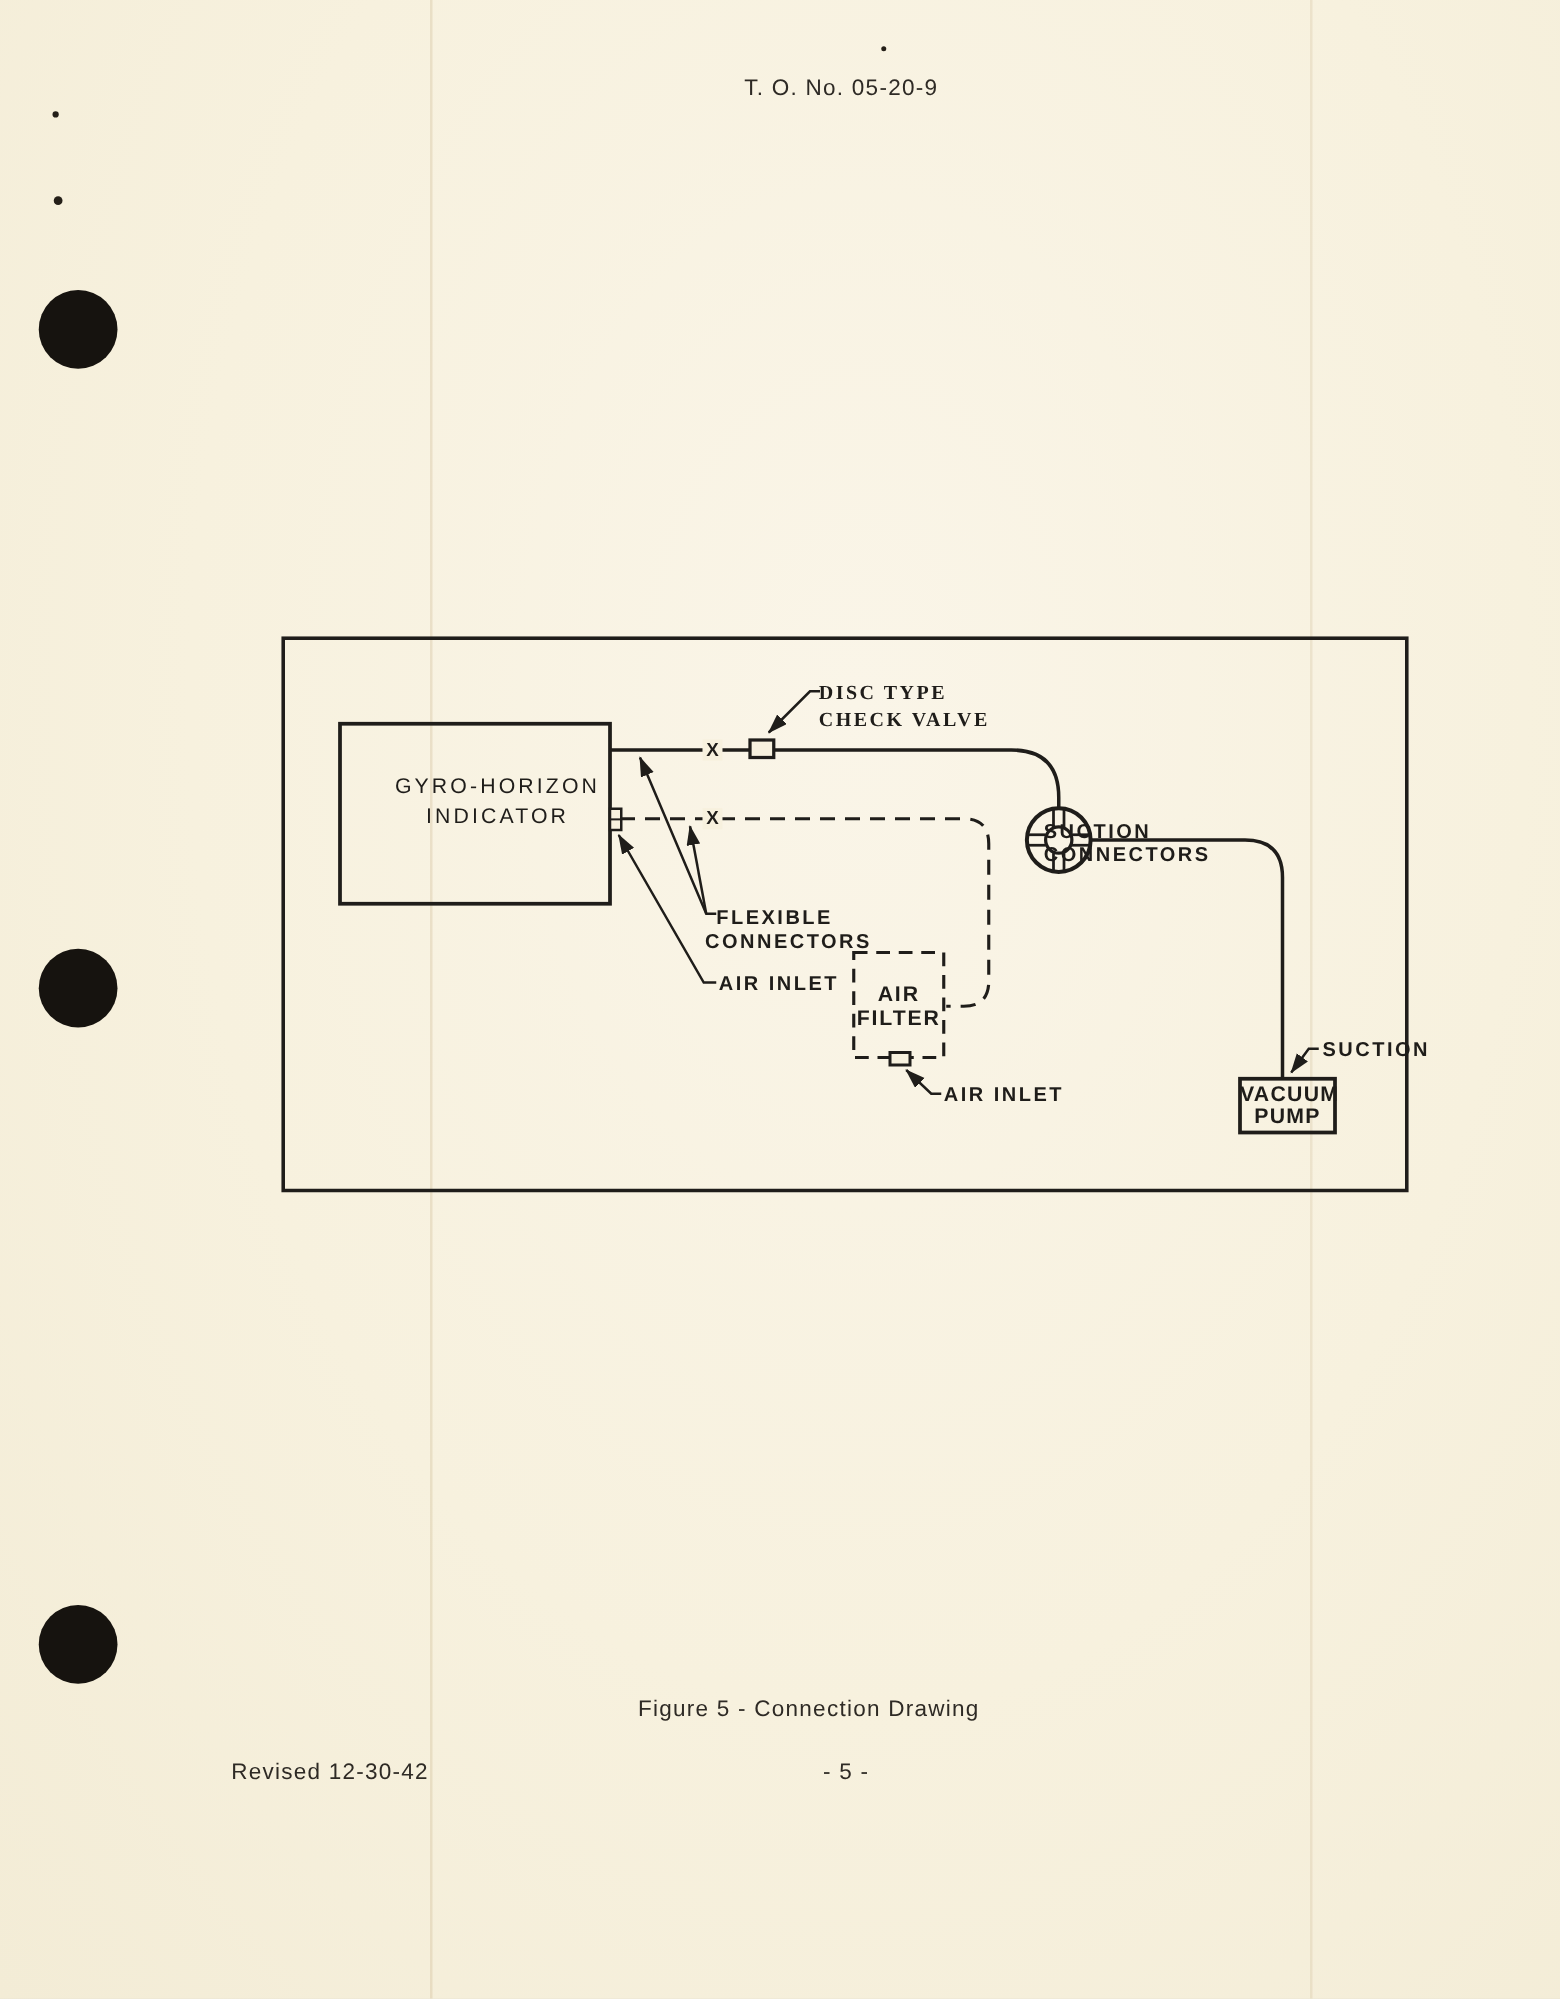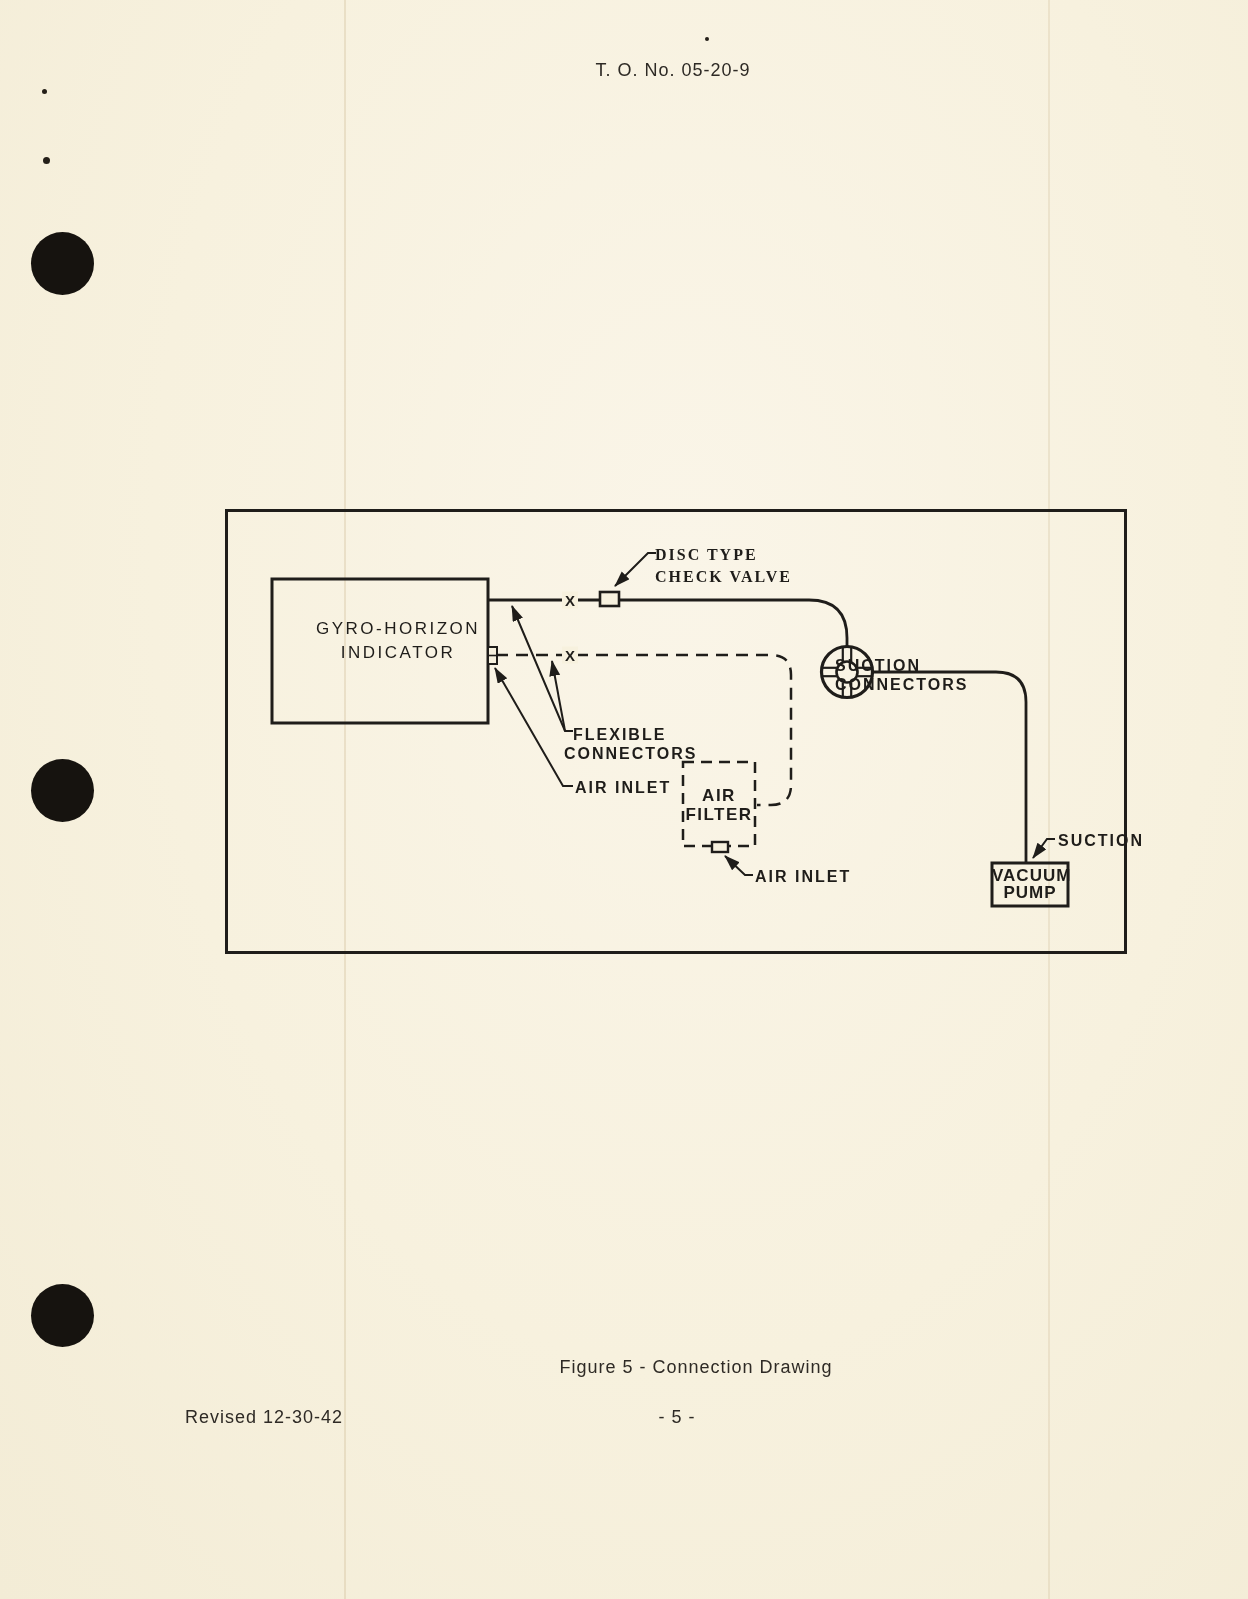--- a/index.html
+++ b/index.html
@@ -138,17 +138,17 @@
     <div class="lbl" style="left:530px;top:358px;">AIR INLET</div>
 
     <div class="pump-label">
       <div>VACUUM</div>
       <div>PUMP</div>
     </div>
 
     <div class="lbl" style="left:833px;top:322px;">SUCTION</div>
   </div>
 
-  <div class="type centered" style="left:696px;top:1357px;">Figure 5 - Connection Drawing</div>
+  <div class="type centered" style="left:647px;top:1357px;">Figure 5 - Connection Drawing</div>
   <div class="type" style="left:185px;top:1407px;">Revised 12-30-42</div>
   <div class="type centered" style="left:677px;top:1407px;">- 5 -</div>
 
 </div>
 
 </body></html>

